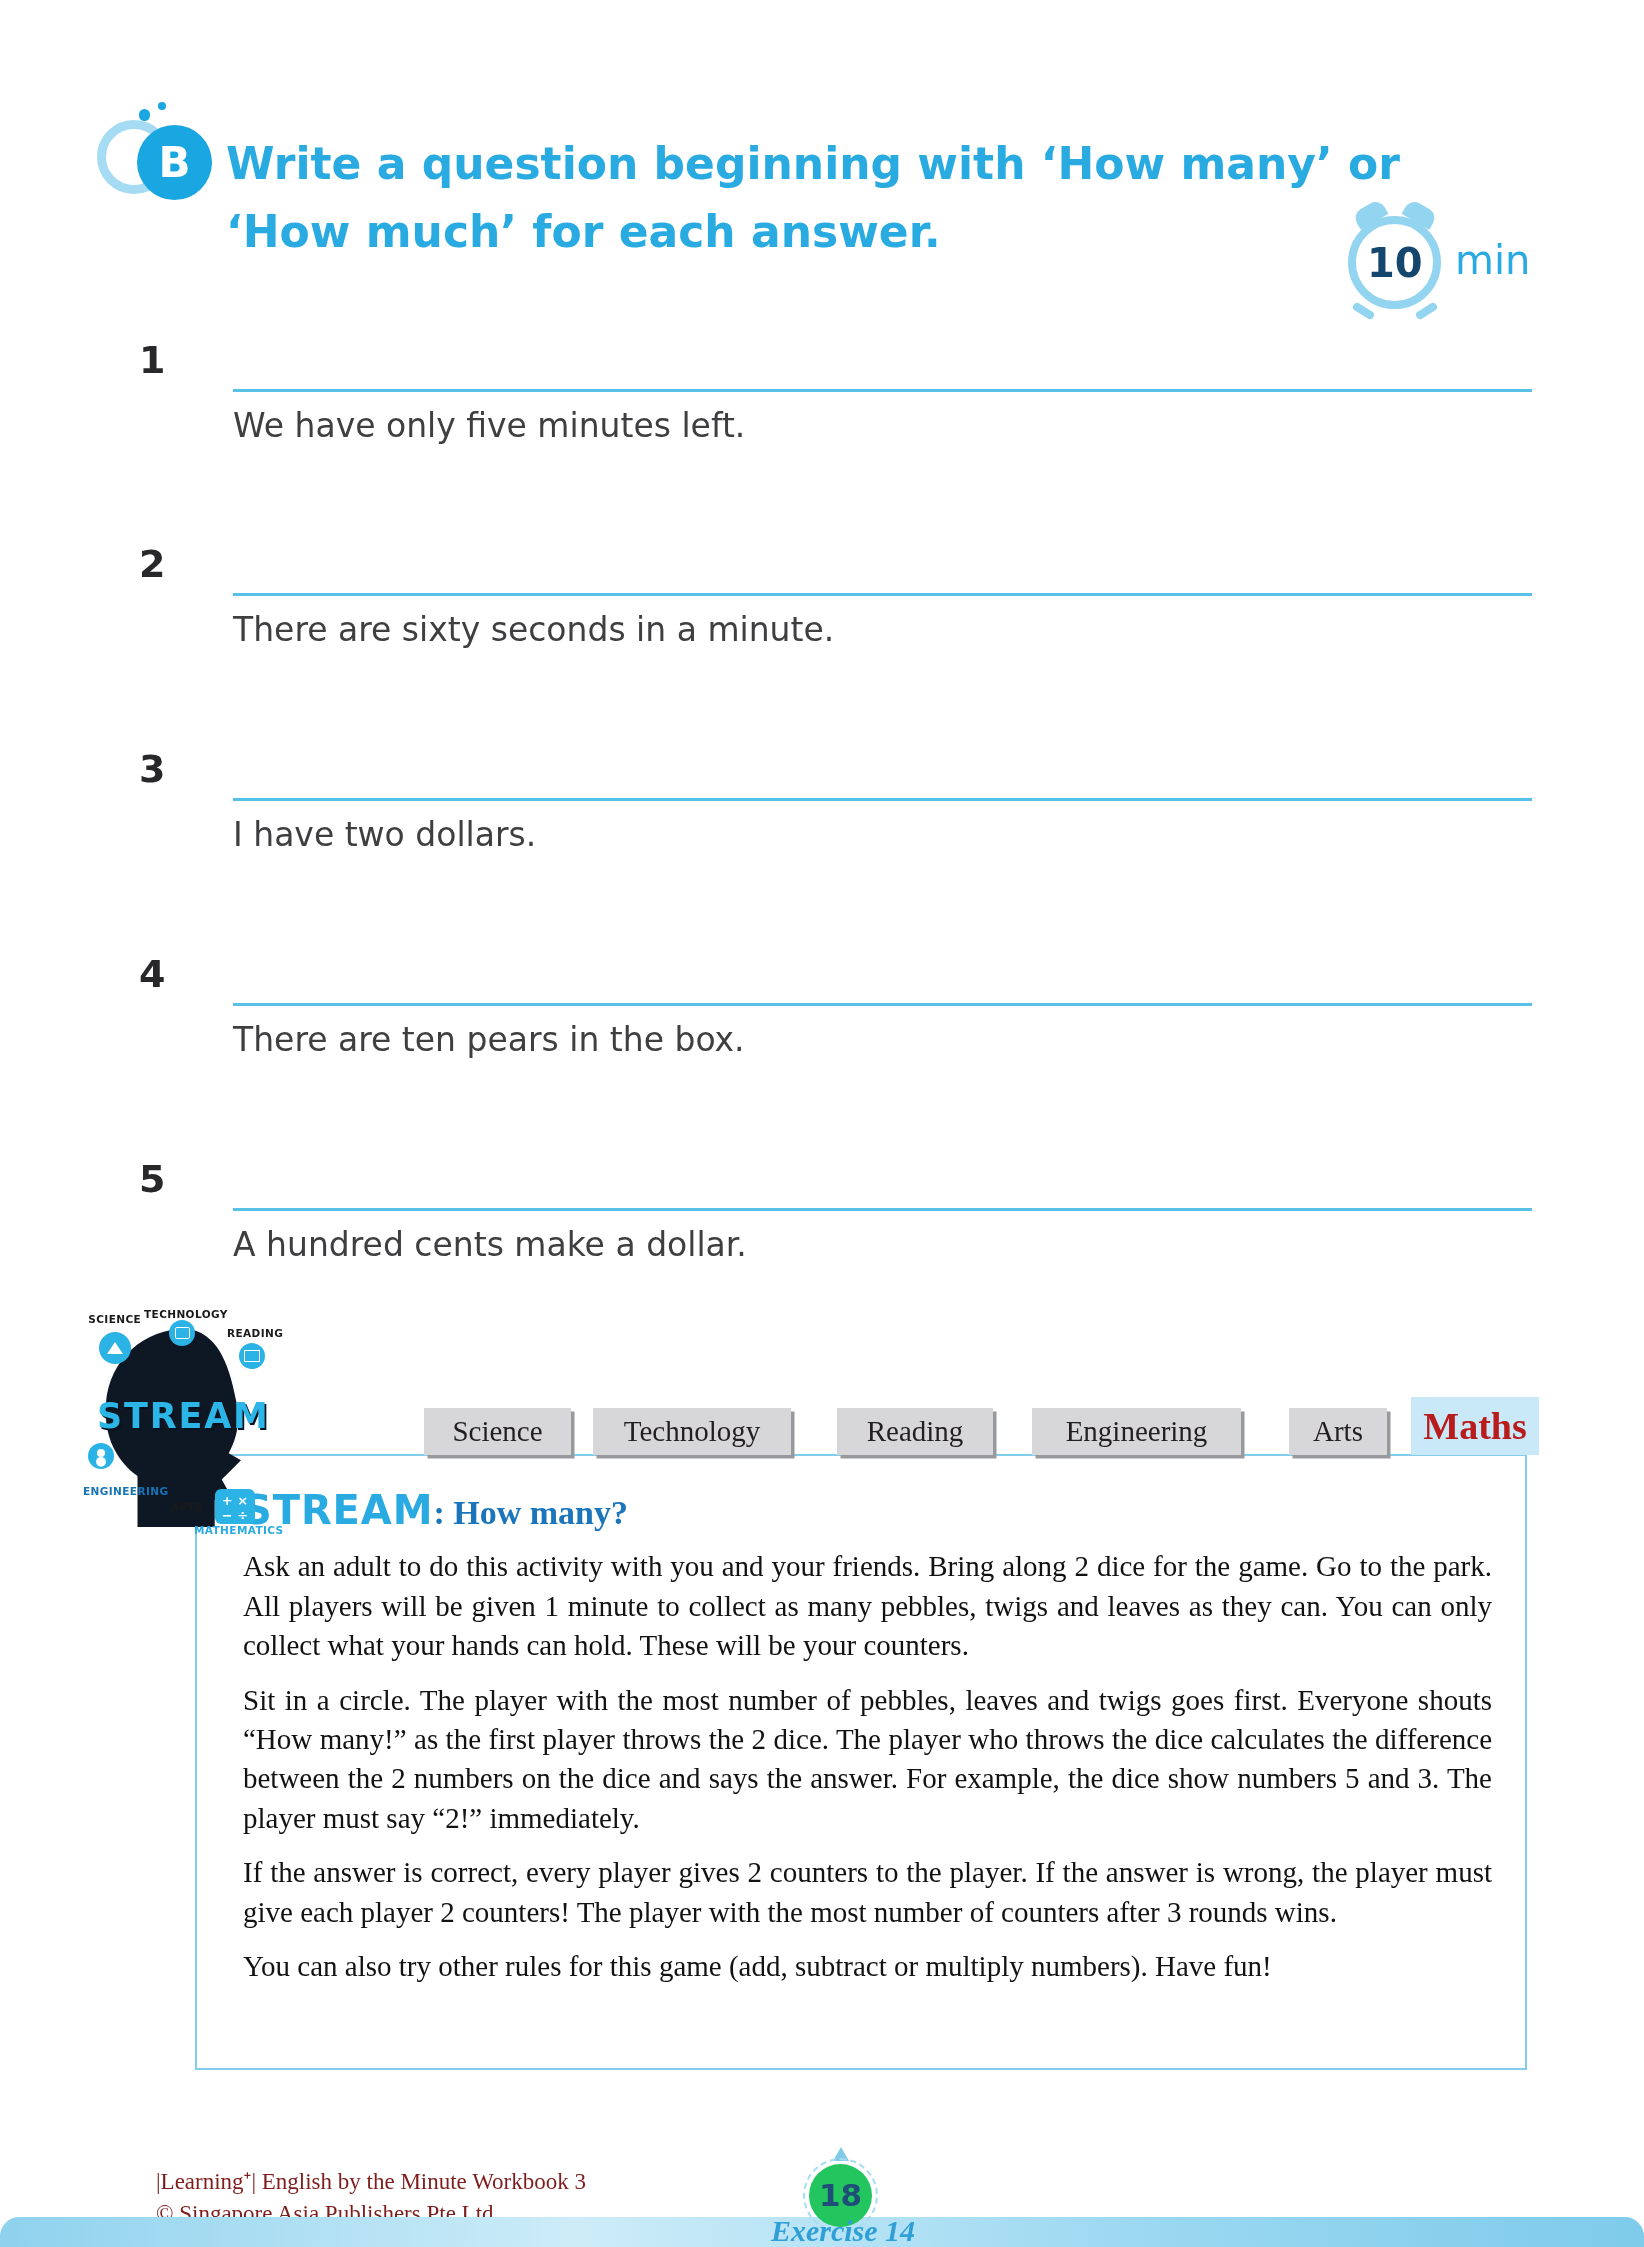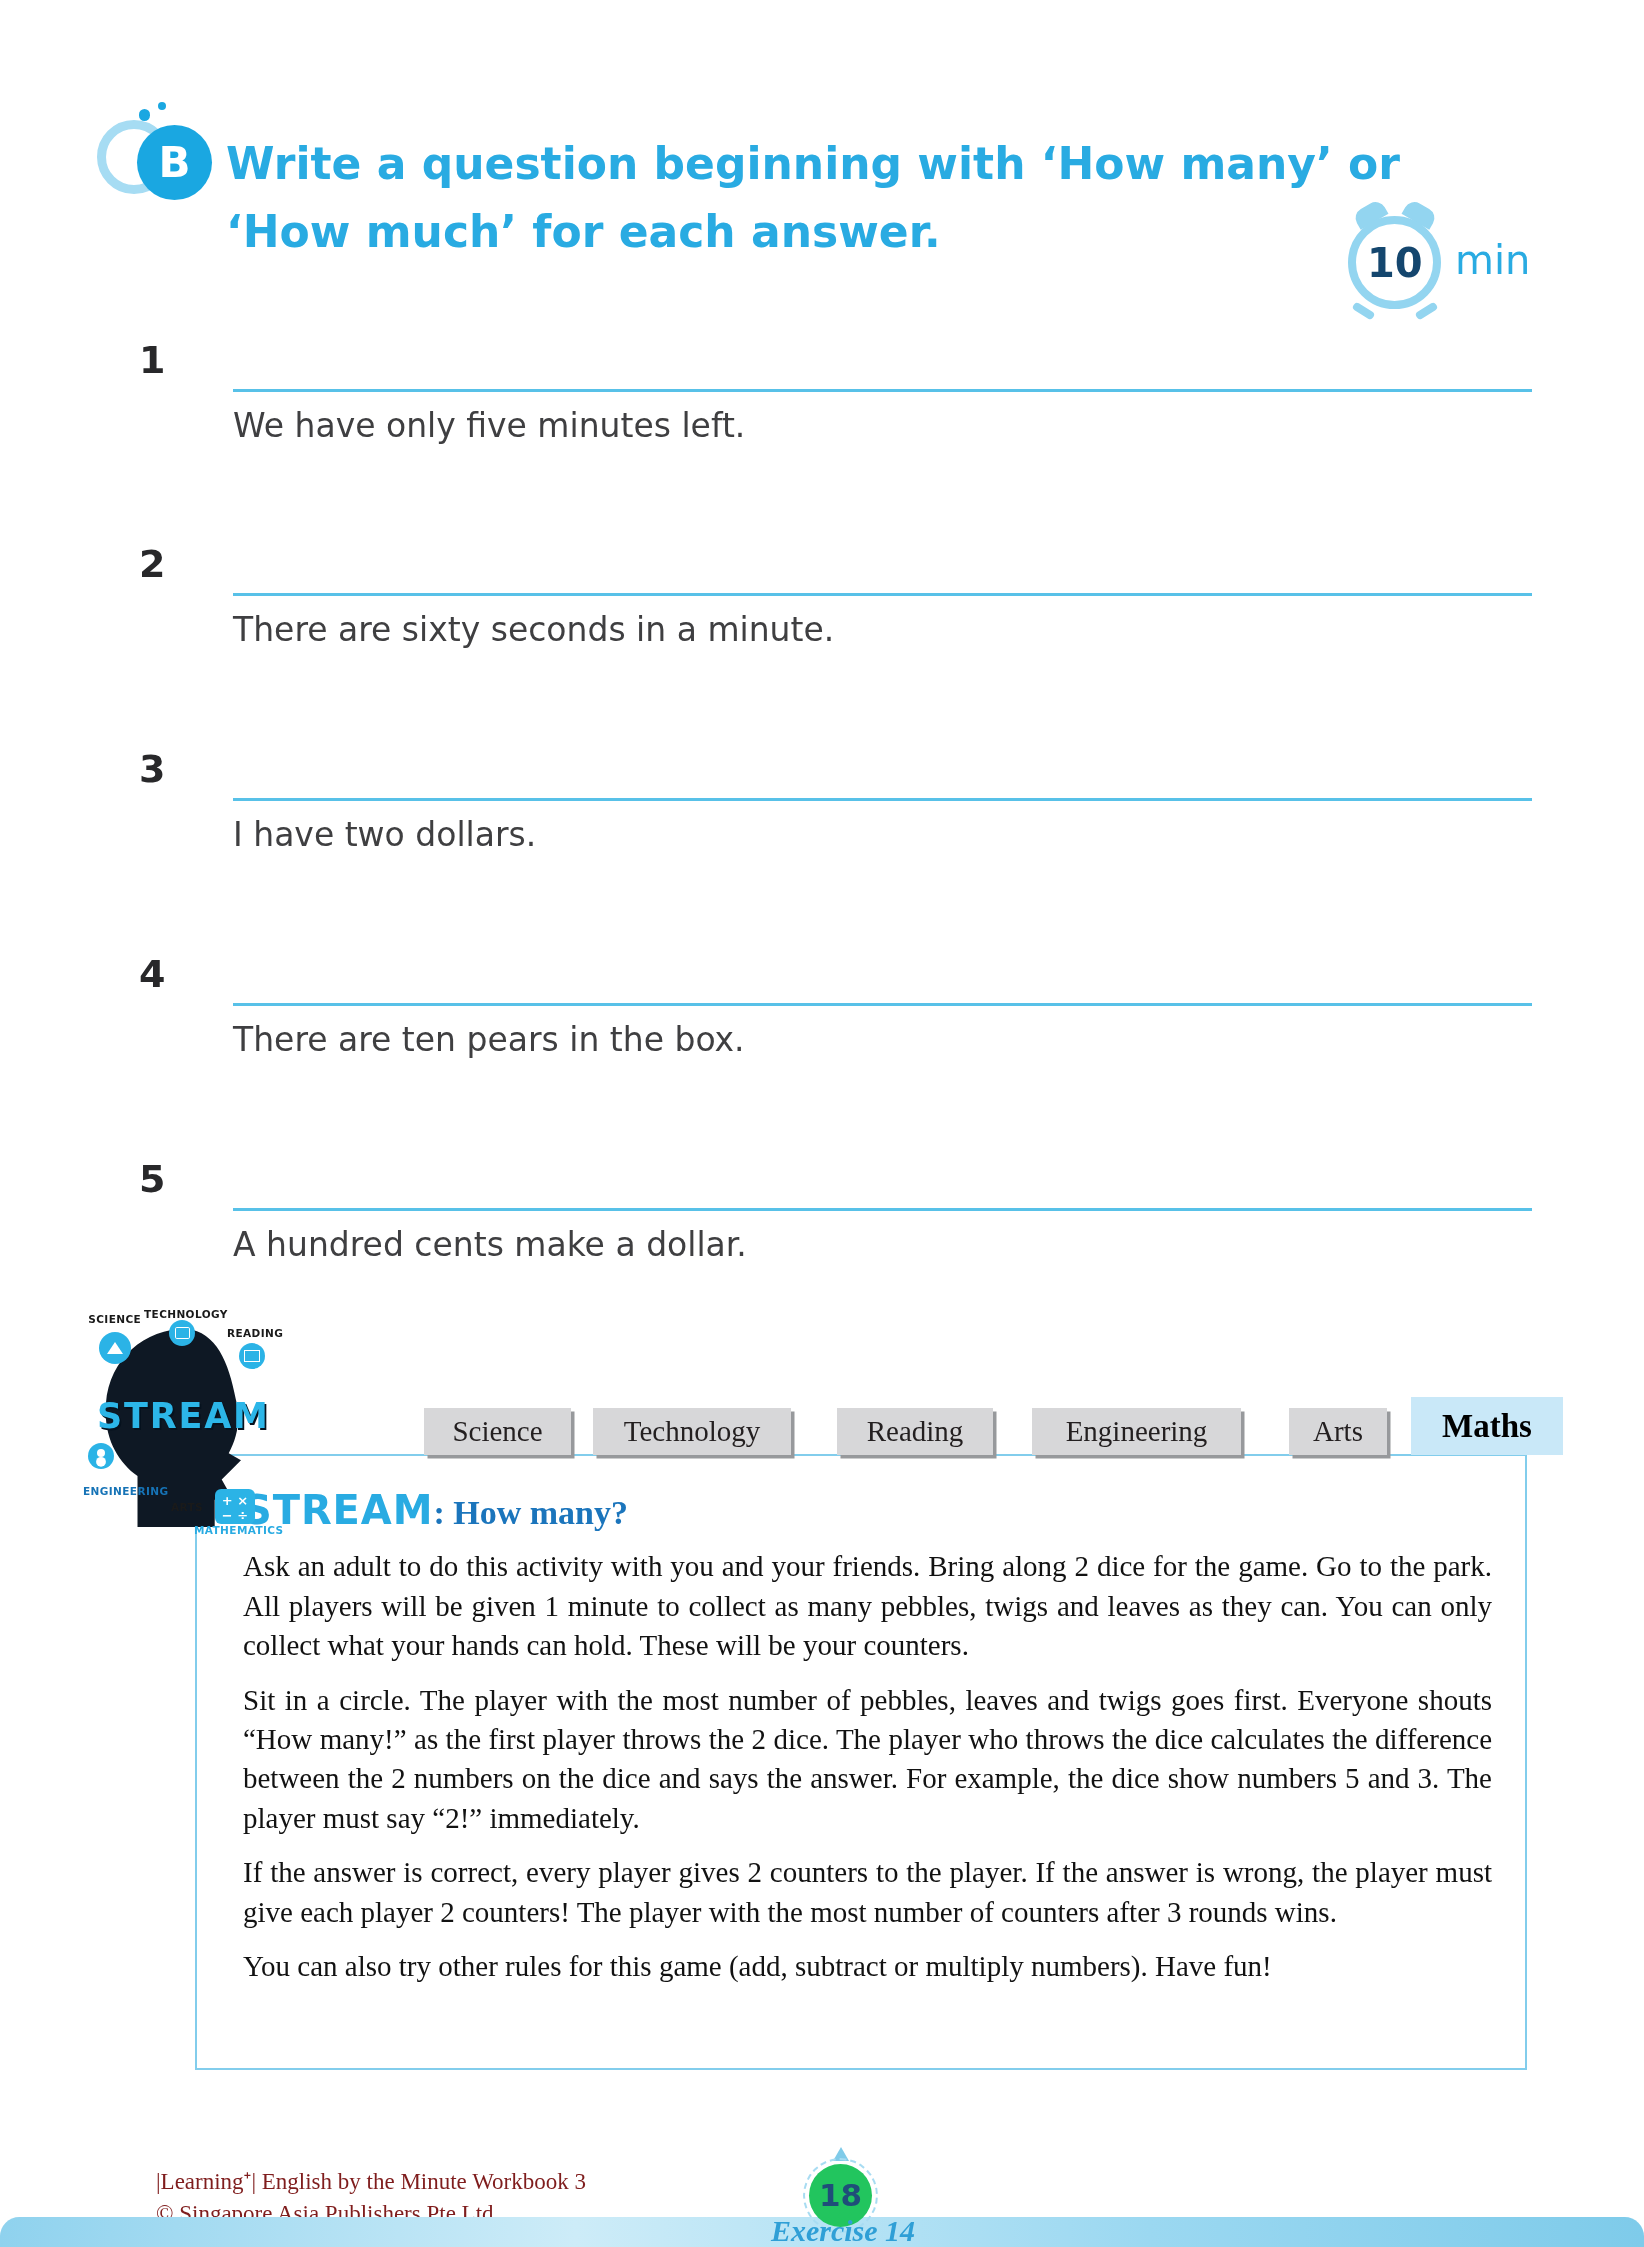--- a/index.html
+++ b/index.html
@@ -66,22 +66,22 @@
 
   
   .tab { position:absolute; top:1408px; height:47px; line-height:47px; text-align:center;
     font-family:"Liberation Serif", serif; font-size:29px; color:#231f20; background:#d7d7d9;
     box-shadow:3.5px 3.5px 0 #97999c; z-index:2; }
   .tab-science { left:424px; width:147px; }
   .tab-technology { left:593px; width:198px; }
   .tab-reading { left:837px; width:156px; }
   .tab-engineering { left:1032px; width:209px; }
   .tab-arts { left:1289px; width:98px; }
-  .tab-maths { left:1411px; width:152px; top:1397px; height:58px; line-height:58px;
-    background:#c9e8f8; font-weight:bold; font-size:33px; color:#000000; box-shadow:none; z-index:3; }
+  .tab-maths { left:1411px; width:128px; top:1397px; height:58px; line-height:58px;
+    background:#c9e8f8; font-weight:bold; font-size:38px; color:#b91c1c; box-shadow:none; z-index:3; }
 
   
   .activity-box { position:absolute; left:195px; top:1454px; width:1332px; min-height:616px;
     border:2.6px solid #82cdec; background:#fff; padding:26px 33px 19.3px 46px; z-index:1; }
   .activity-title { margin:5.3px 0 14px 0; }
   .brand { font-size:40px; font-weight:bold; color:#29abe2; letter-spacing:0.9px; }
   .title-rest { font-family:"Liberation Serif", serif; font-size:34px; font-weight:bold; color:#1b75bc; }
   .activity-p { font-family:"Liberation Serif", serif; font-size:29px; color:#121212;
     line-height:1.36; text-align:justify; margin:0 0 15px 0; }
   .activity-p:last-child { margin-bottom:17px; }

